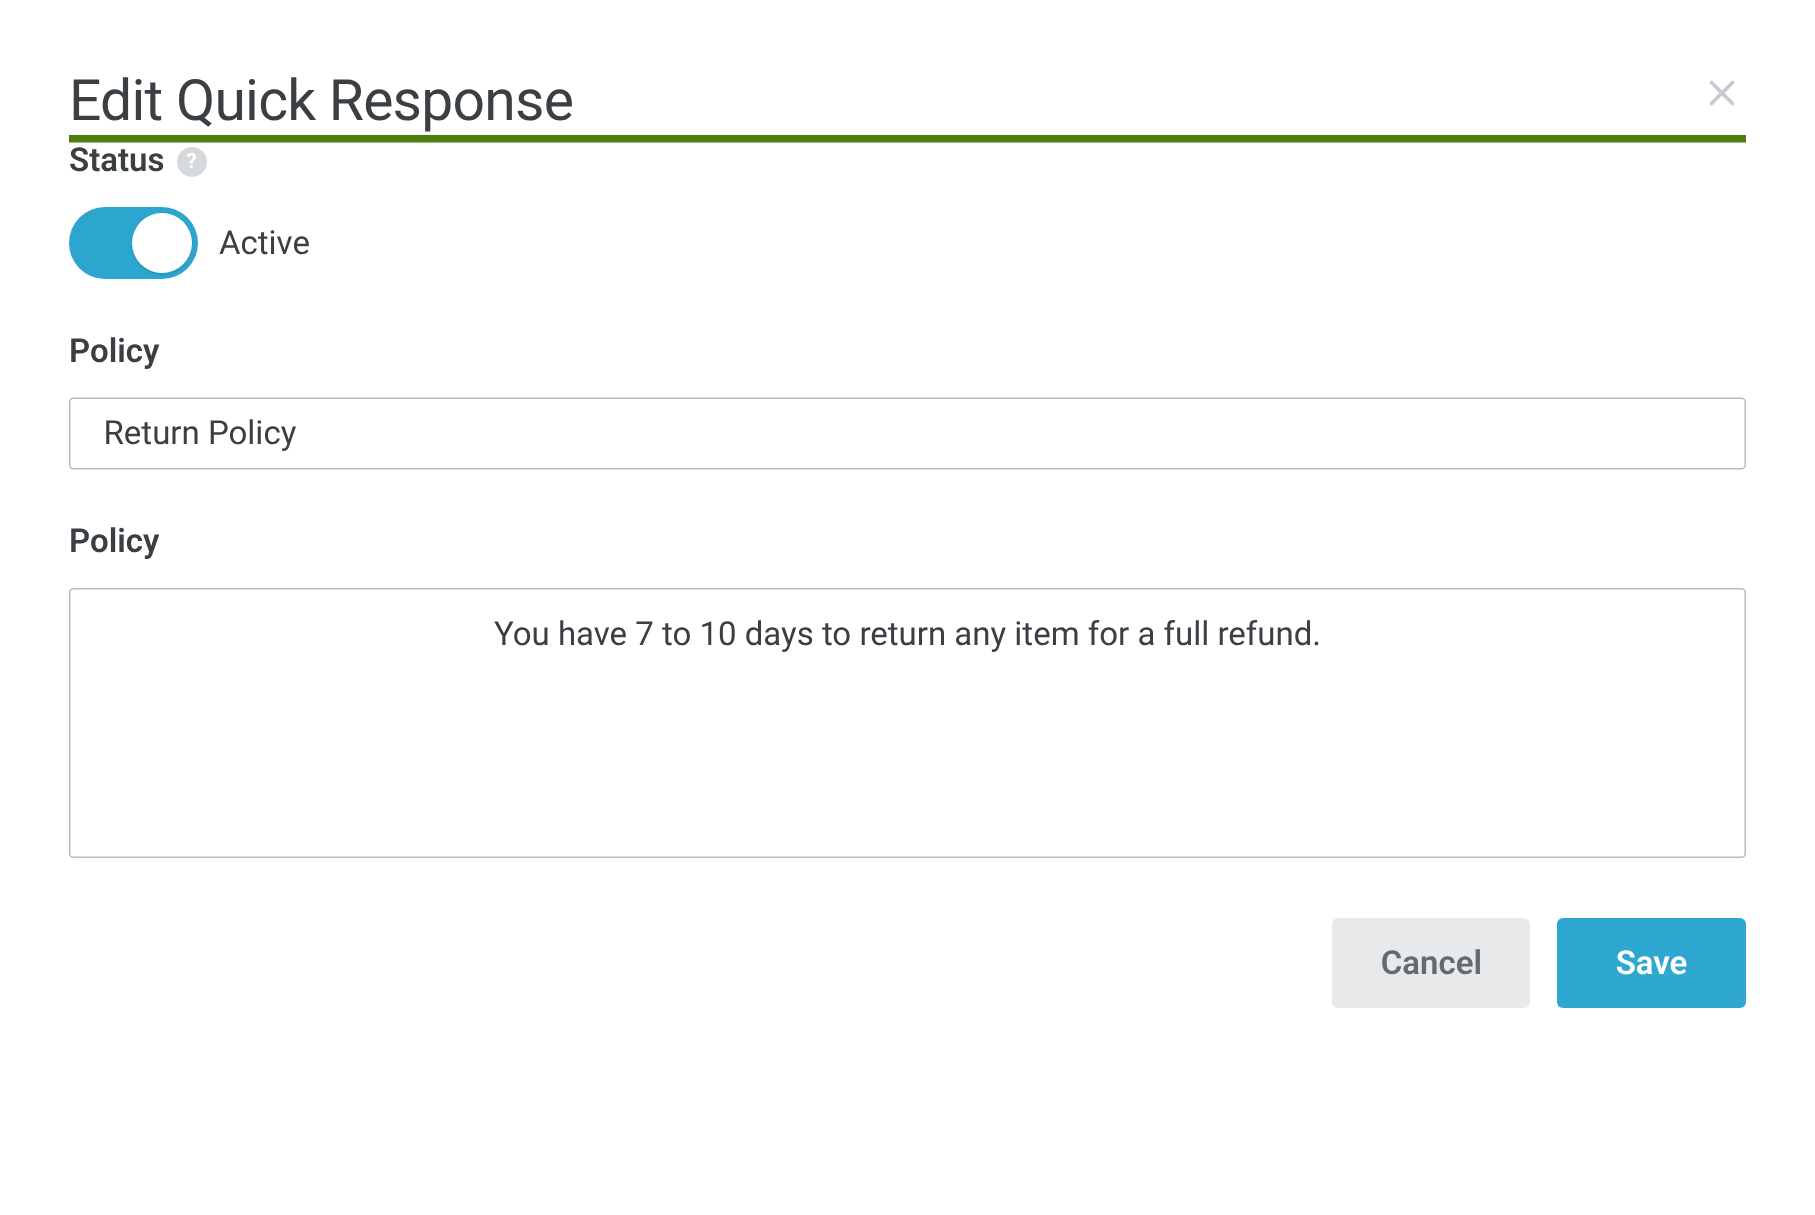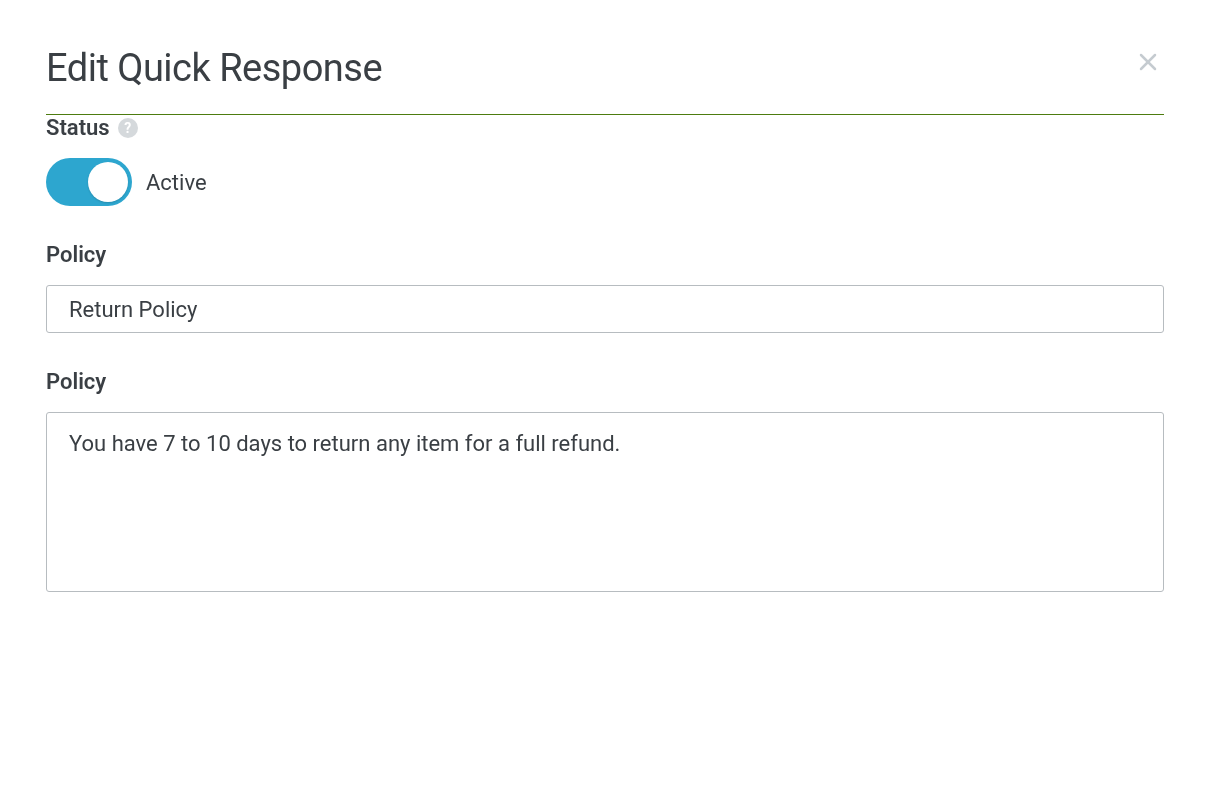--- a/index.html
+++ b/index.html
@@ -12,22 +12,21 @@
       background: #ffffff;
       width: 1210px;
       height: 810px;
       padding: 46px;
       color: #3a3f44;
     }
     .modal-header {
       display: flex;
       justify-content: space-between;
       align-items: flex-start;
-      padding-bottom: 24px;
-      border-bottom: 1px solid #4d7c0f;
+      border-bottom: 5px solid #4d7c0f;
     }
     .modal-title {
       font-size: 38px;
       font-weight: 400;
       color: #3a3f44;
       letter-spacing: -0.5px;
     }
     .close-btn {
       background: none;
       border: none;
@@ -113,20 +112,21 @@
     .textarea-input {
       width: 100%;
       height: 180px;
       border: 1px solid #b7bcc0;
       border-radius: 3px;
       padding: 18px 22px;
       font-size: 22px;
       color: #3a3f44;
       font-family: inherit;
       resize: none;
+      text-align: center;
     }
     .button-row {
       display: flex;
       justify-content: flex-end;
       gap: 18px;
       margin-top: 36px;
     }
     .btn {
       height: 60px;
       padding: 0 32px;
@@ -182,14 +182,18 @@
     <input type="text" class="text-input" value="Return Policy" style="">
   </div>
 
   <div class="field-group">
     <div class="field-label-row">
       <span class="field-label">Policy</span>
     </div>
     <textarea class="textarea-input" style="">You have 7 to 10 days to return any item for a full refund.</textarea>
   </div>
 
+  <div class="button-row">
+    <button class="btn btn-cancel">Cancel</button>
+    <button class="btn btn-save">Save</button>
+  </div>
 
 </div>
 
 </body></html>

